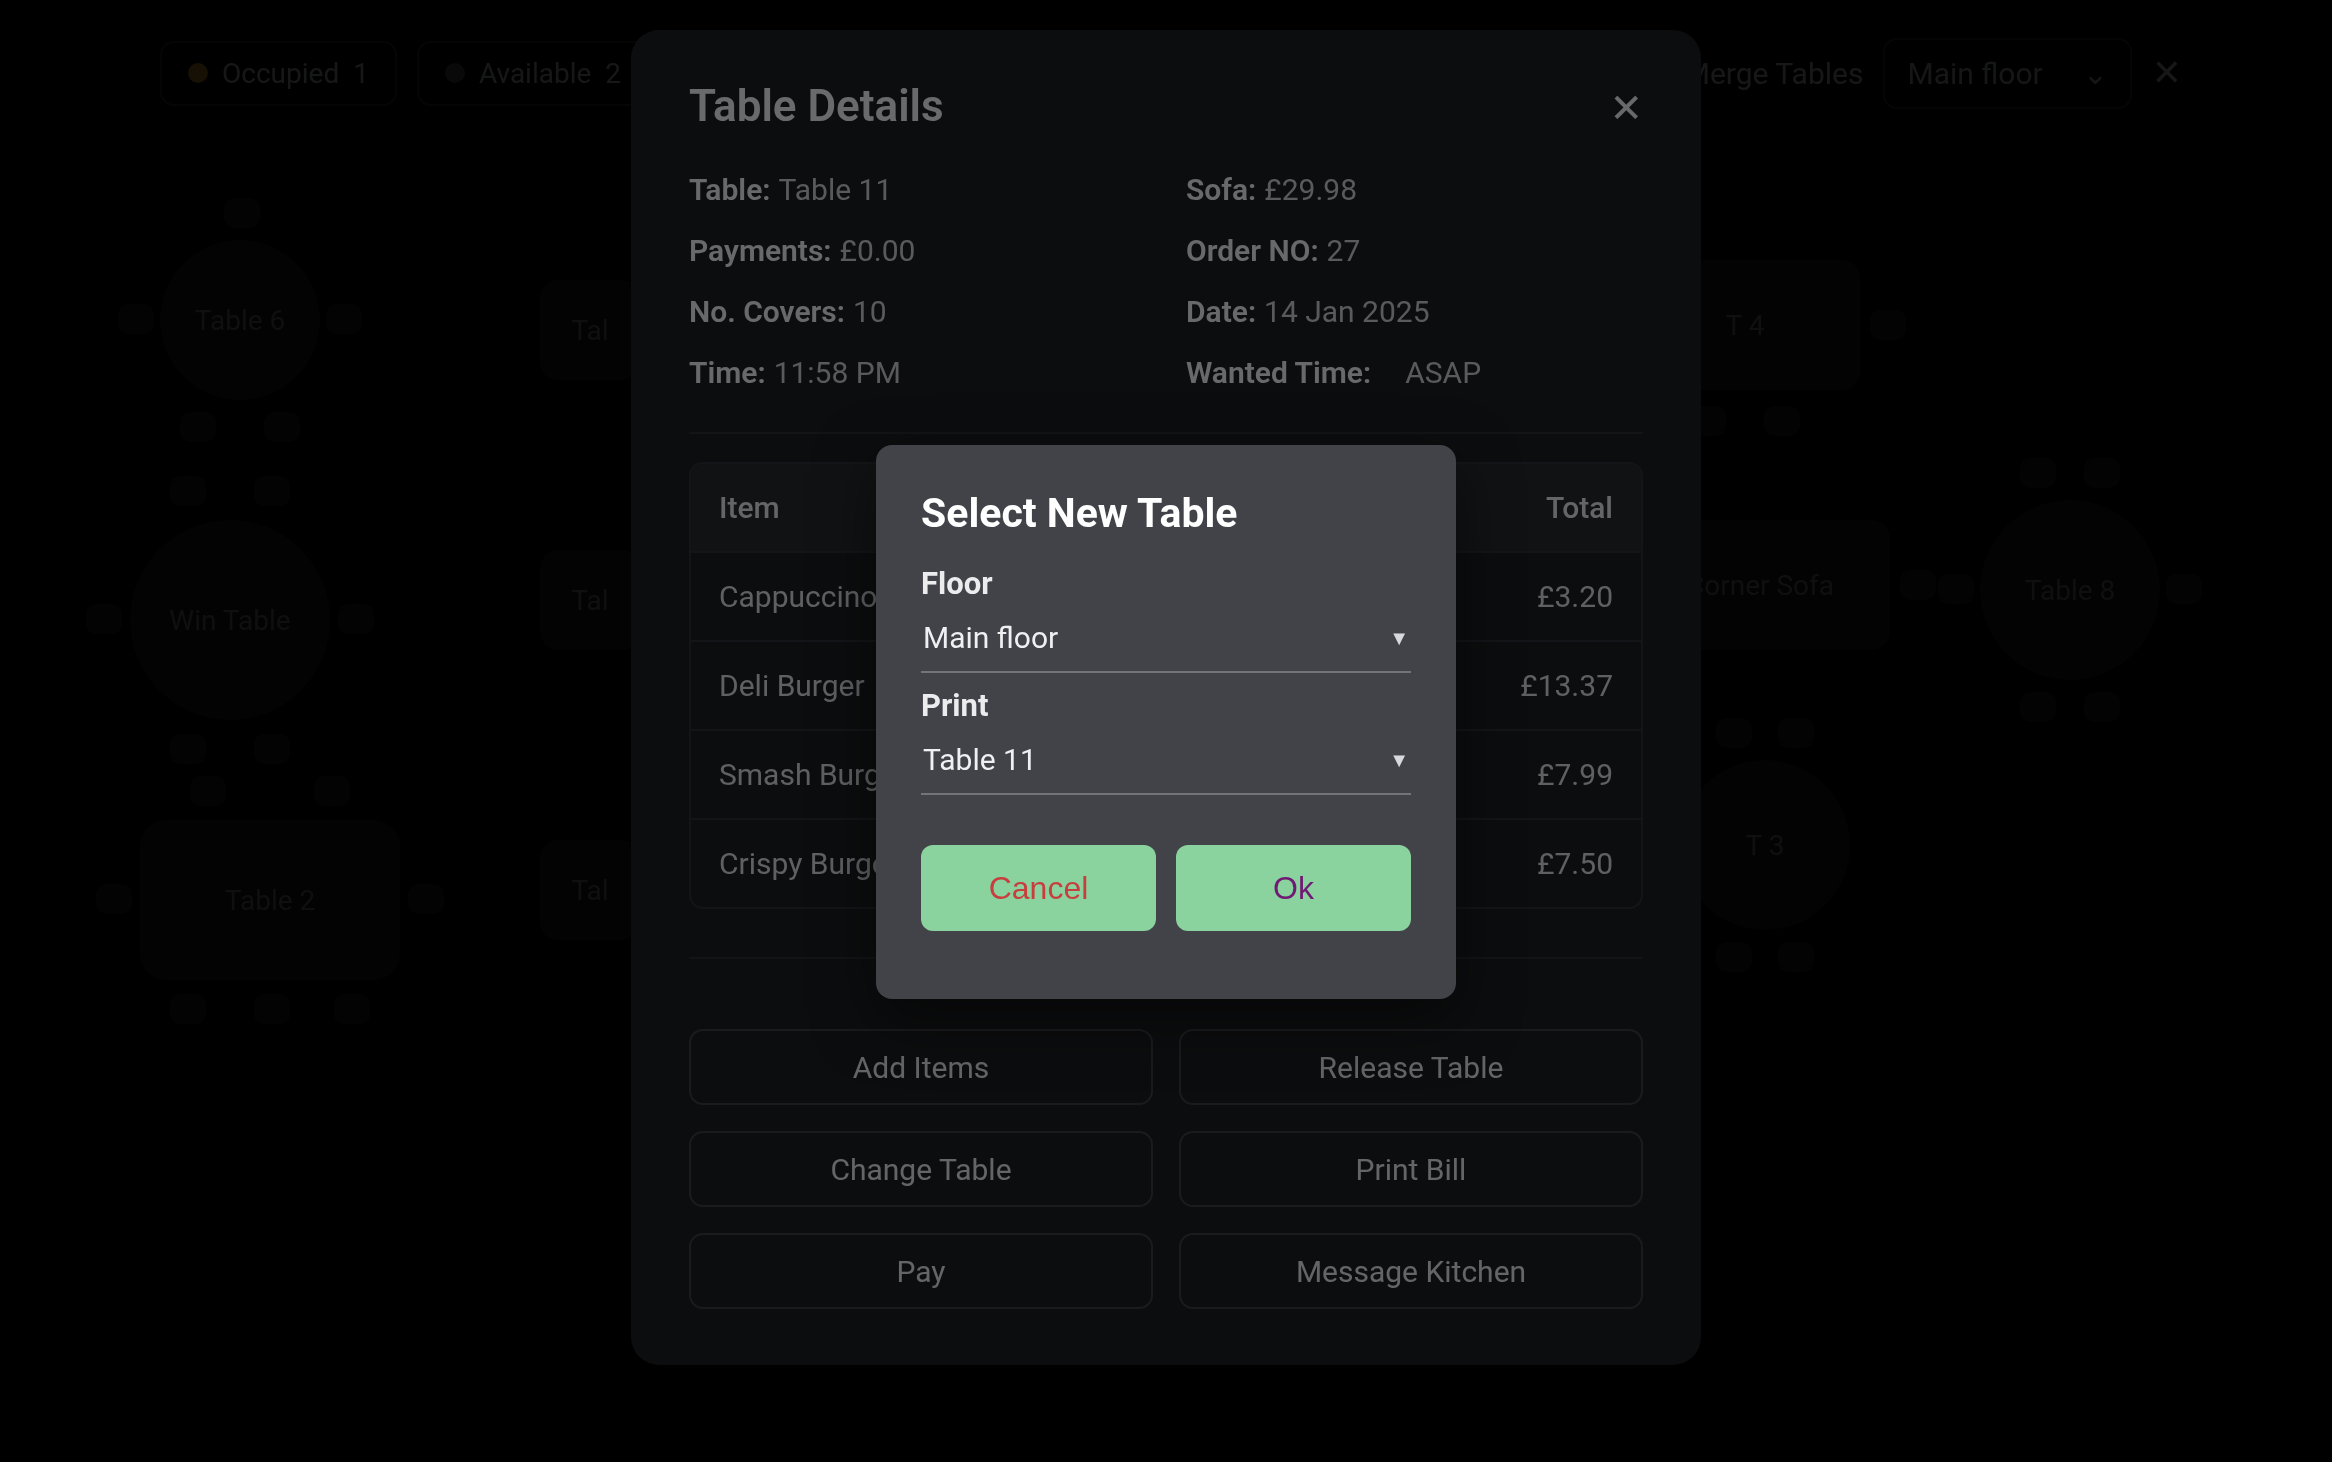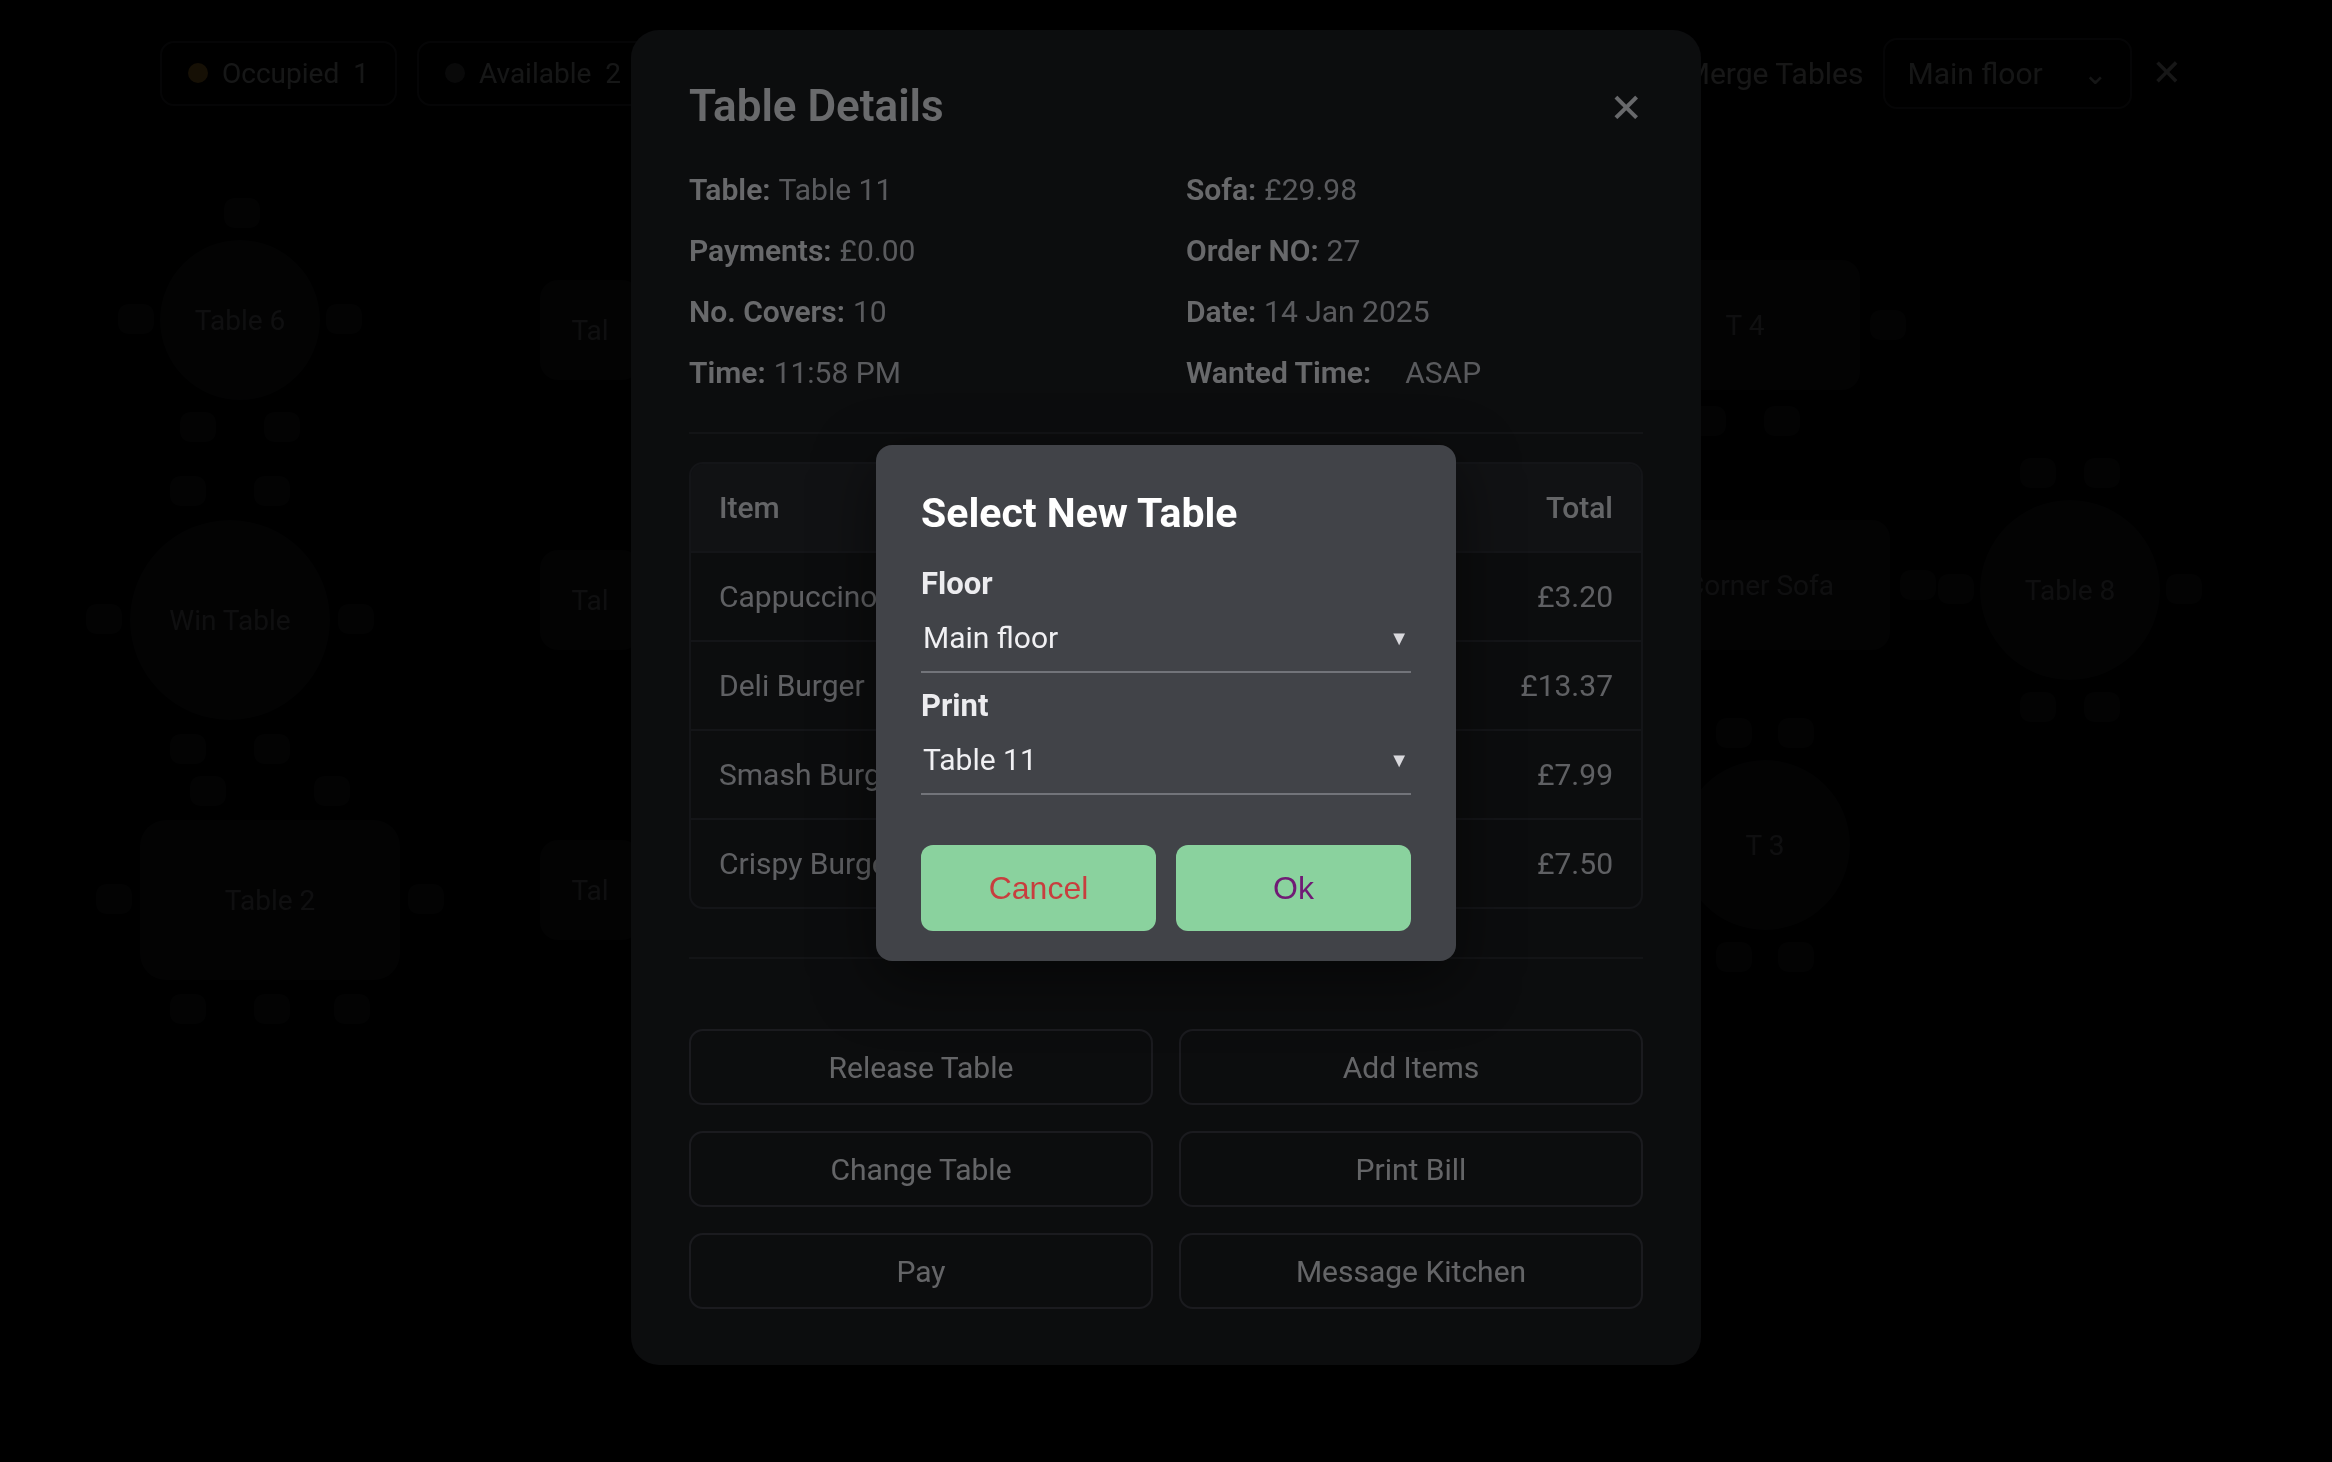--- a/index.html
+++ b/index.html
@@ -117,21 +117,21 @@
     font-size:30px; color:#dfe0e5; background:transparent;
   }
 
   
   .select-modal {
     position:absolute;
     left:50%; top:445px; transform:translateX(-50%);
     width:580px;
     background:#414348;
     border-radius:16px;
-    padding:44px 45px 30px;
+    padding:44px 45px 68px;
     box-shadow: 0 20px 60px rgba(0,0,0,0.5);
   }
   .sm-title { font-size:41px; font-weight:700; color:#fff; margin-bottom:28px; }
   .sm-label { font-size:31px; font-weight:700; color:#ececef; margin-bottom:6px; margin-top:14px; }
   .sm-select {
     display:flex; align-items:center; justify-content:space-between;
     font-size:30px; color:#f0f0f3;
     border-bottom:2px solid #72747a;
     padding:12px 2px 16px;
   }
@@ -286,22 +286,22 @@
     <div class="items-row">
       <div class="c1">Crispy Burger (1/</div>
         <div></div>
       <div class="c3">£7.50</div>
     </div>
   </div>
 
   <div class="dm-divider" style="margin:48px 0 0;"></div>
 
   <div class="dm-actions">
+    <div class="dm-btn">Add Items</div>
     <div class="dm-btn">Release Table</div>
-    <div class="dm-btn">Add Items</div>
     <div class="dm-btn">Change Table</div>
     <div class="dm-btn">Print Bill</div>
     <div class="dm-btn">Pay</div>
     <div class="dm-btn">Message Kitchen</div>
   </div>
 </div>
 
 <div class="select-modal">
   <div class="sm-title">Select New Table</div>
 

